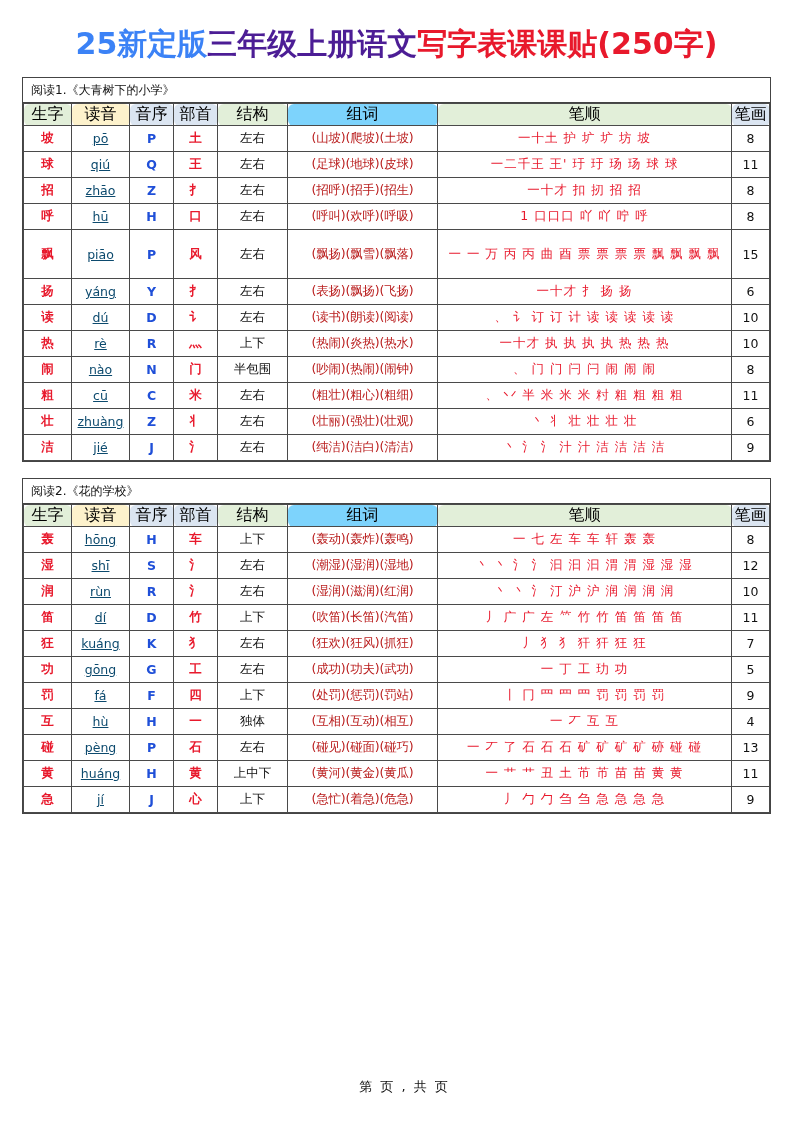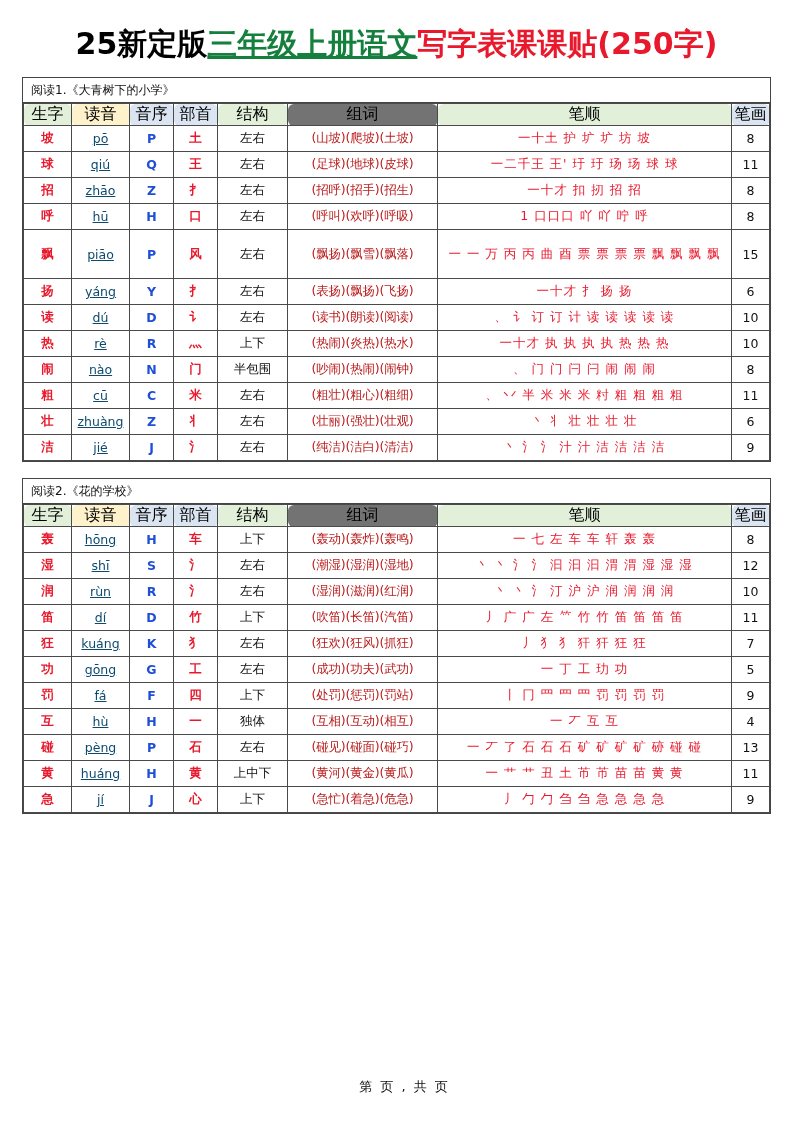--- a/index.html
+++ b/index.html
@@ -23,22 +23,22 @@
   }
   .title {
     text-align: center;
     font-size: 30px;
     font-weight: bold;
     letter-spacing: 0px;
     white-space: nowrap;
     margin: 6px 0 12px 0;
     font-family: "DejaVu Sans", sans-serif;
   }
-  .title .seg-blue { color: #000000; }
-  .title .seg-black { color: #15803d; text-decoration: underline; }
+  .title .seg-blue { color: #3b82f6; }
+  .title .seg-black { color: #4c1d95; }
   .title .seg-red { color: #e8192c; text-align: center; }
 
   .section {
     border: 1.5px solid #444;
     margin-bottom: 16px;
     background: #fff;
   }
   .section-head {
     font-size: 12px;
     padding: 4px 6px 3px 8px;
@@ -65,21 +65,21 @@
     height: 21px;
     font-size: 16px;
     border-radius: 6px;
   }
   
   th.h-sheng { background: #e2efd9; }
   th.h-du    { background: #fdf2cc; }
   th.h-yinxu { background: #dbe5f1; }
   th.h-bushou{ background: #dbe5f1; }
   th.h-jiegou{ background: #e2efd9; }
-  th.h-zuci  { background: #737373; margin-left: 44px; }
+  th.h-zuci  { background: #7dd3fc; margin-left: 44px; }
   th.h-bishun{ background: #e2efd9; }
   th.h-bihua { background: #dbe5f1; }
 
   
   col.c-sheng { width: 48px; }
   col.c-du    { width: 58px; }
   col.c-yinxu { width: 44px; }
   col.c-bushou{ width: 44px; }
   col.c-jiegou{ width: 70px; }
   col.c-zuci  { width: 150px; }

